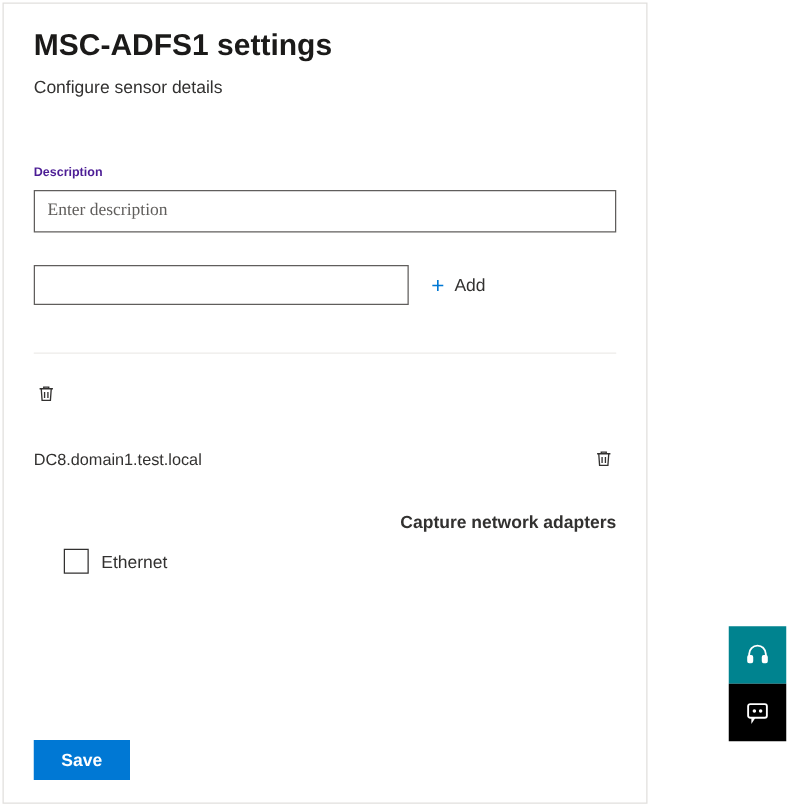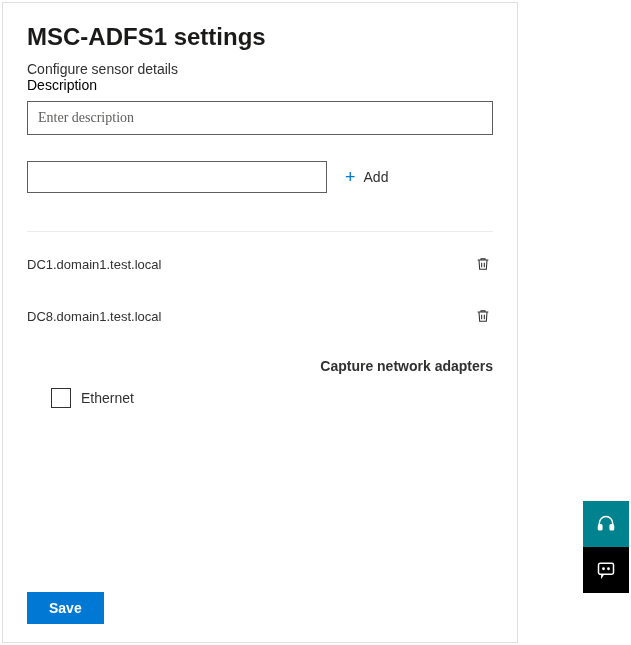--- a/index.html
+++ b/index.html
@@ -21,25 +21,26 @@
   }
   .title {
     font-size: 24px;
     font-weight: 600;
     color: #1b1a19;
     margin-bottom: 10px;
   }
   .subtitle {
     font-size: 14px;
     color: #323130;
+    margin-bottom: 56px;
   }
   .field-label {
-    font-size: 14px;
-    font-weight: 400;
-    color: #000000;
+    font-size: 10px;
+    font-weight: 700;
+    color: #4c1d95;
     margin-bottom: 8px;
   }
   .text-input {
     width: 100%;
     height: 32px;
     border: 1px solid #605e5c;
     padding: 16px 10px;
     font-size: 14px;
     font-family: Liberation Serif, serif;
     color: #4d7c0f;
@@ -181,21 +182,20 @@
     <input type="text" class="fqdn-input" style="">
     <button class="add-btn">
       <span class="plus-icon">+</span>
       <span>Add</span>
     </button>
   </div>
 
   <hr class="divider">
 
   <div class="dc-row">
-    <span class="dc-text">DC1.domain1.test.local</span>
     <button class="delete-btn">
       <svg viewBox="0 0 24 24" fill="none" stroke="currentColor" stroke-width="1.6">
         <path d="M4 6h16M9 6V4h6v2M6 6l1 14h10l1-14M10 10v7M14 10v7"></path>
       </svg>
     </button>
   </div>
 
   <div class="dc-row">
     <span class="dc-text">DC8.domain1.test.local</span>
     <button class="delete-btn">

